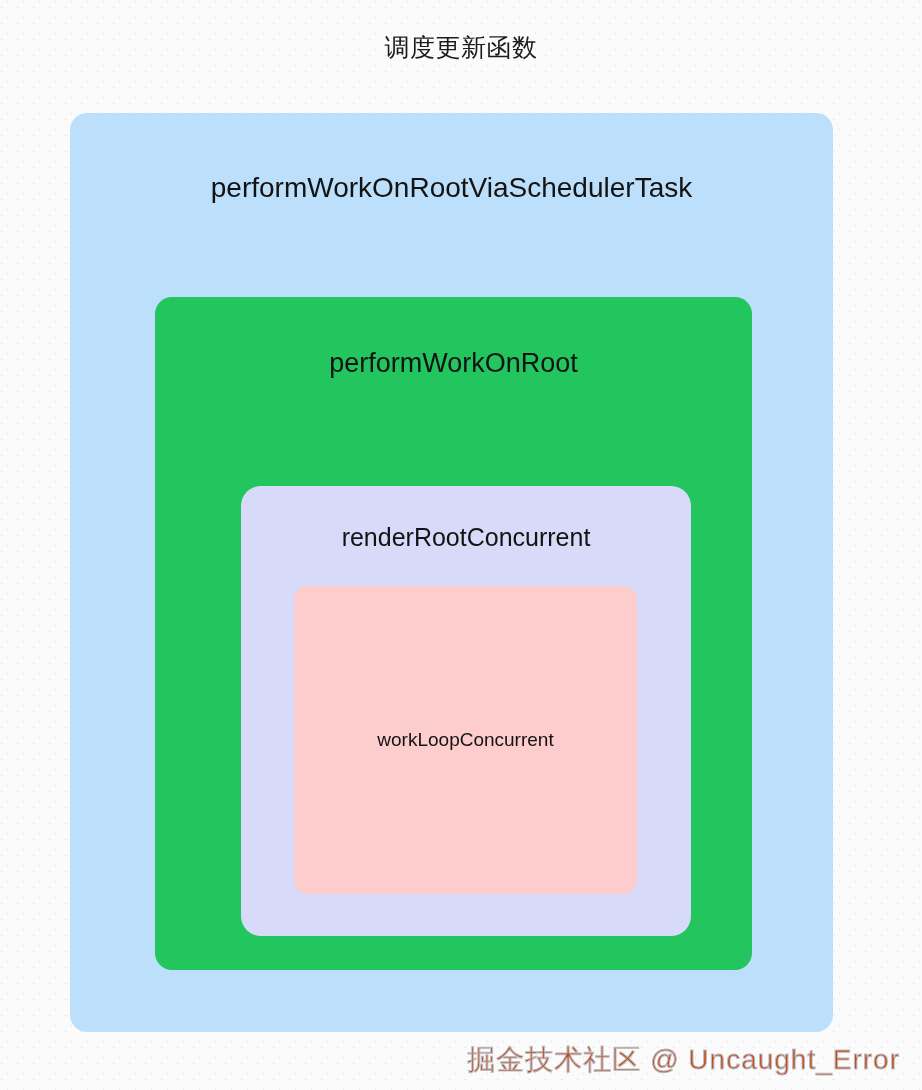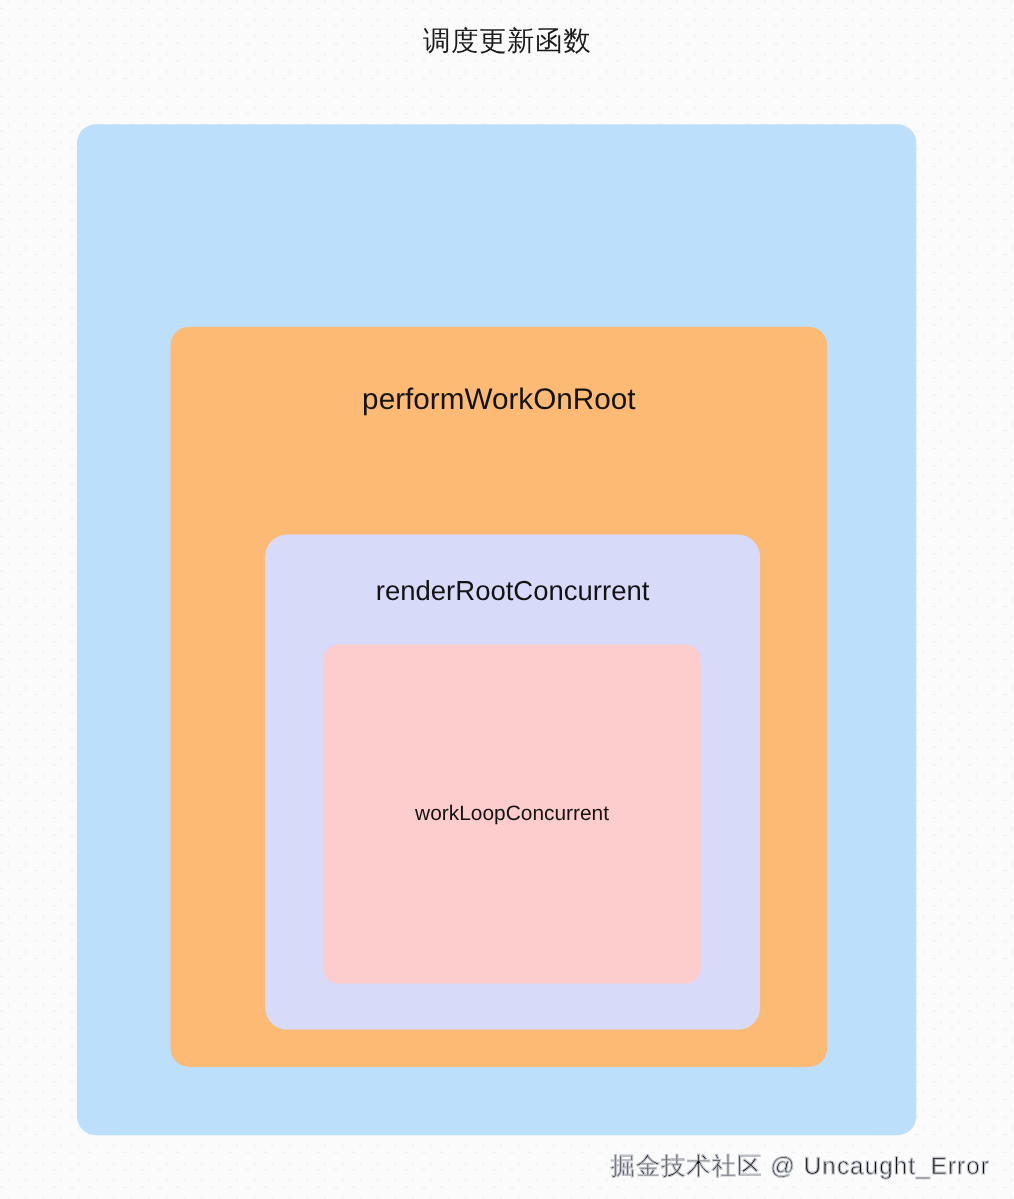--- a/index.html
+++ b/index.html
@@ -36,21 +36,21 @@
   }
 
   #content-layer {
     position: absolute;
     inset: 0;
   }
 
   #diagram-title {
     position: absolute;
     left: 0;
-    top: 20px;
+    top: 30px;
     width: 922px;
     text-align: center;
     font-size: 25px;
     line-height: 34px;
     color: #1b1b1b;
     font-weight: 400;
     letter-spacing: 0.5px;
     white-space: nowrap;
   }
 
@@ -84,21 +84,21 @@
     top: 57px;
     font-size: 28px;
   }
 
   
   #box-perform-work-on-root {
     left: 85px;
     top: 184px;
     width: 597px;
     height: 673px;
-    background: #fdba74;
+    background: #22c55e;
     border-radius: 17px;
   }
   #box-perform-work-on-root > .box-label {
     top: 48px;
     font-size: 27px;
   }
 
   
   #box-render-root-concurrent {
     left: 86px;
@@ -132,40 +132,41 @@
     line-height: 34px;
     font-weight: 400;
     white-space: nowrap;
     text-align: center;
   }
 
   #watermark {
     position: absolute;
     right: 22px;
     bottom: 13px;
-    font-size: 22px;
+    font-size: 28px;
     line-height: 34px;
     letter-spacing: 1px;
-    color: #000000;
+    color: #c2410c;
     -webkit-text-stroke: 1px #b9bcc4;
     white-space: nowrap;
     opacity: 0.95;
   }
 </style>
 </head>
 <body>
 
 <div id="page-root"></div>
 
 <div id="content-layer">
 
   <div id="diagram-title">调度更新函数</div>
 
   <div class="box" id="box-perform-work-via-scheduler">
 
+    <div class="box-label">performWorkOnRootViaSchedulerTask</div>
 
     <div class="box" id="box-perform-work-on-root">
 
       <div class="box-label">performWorkOnRoot</div>
 
       <div class="box" id="box-render-root-concurrent">
 
         <div class="box-label">renderRootConcurrent</div>
 
         <div class="box" id="box-work-loop-concurrent">

